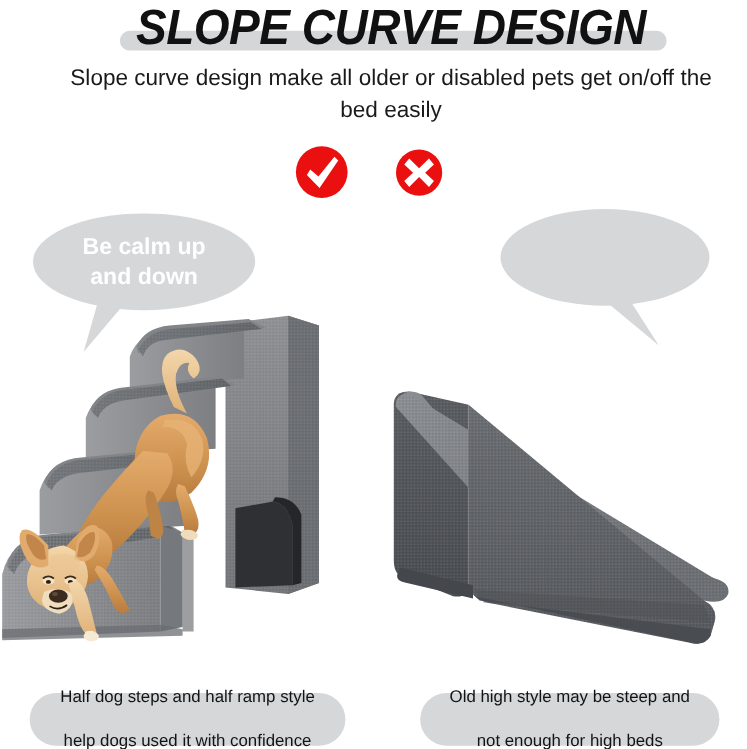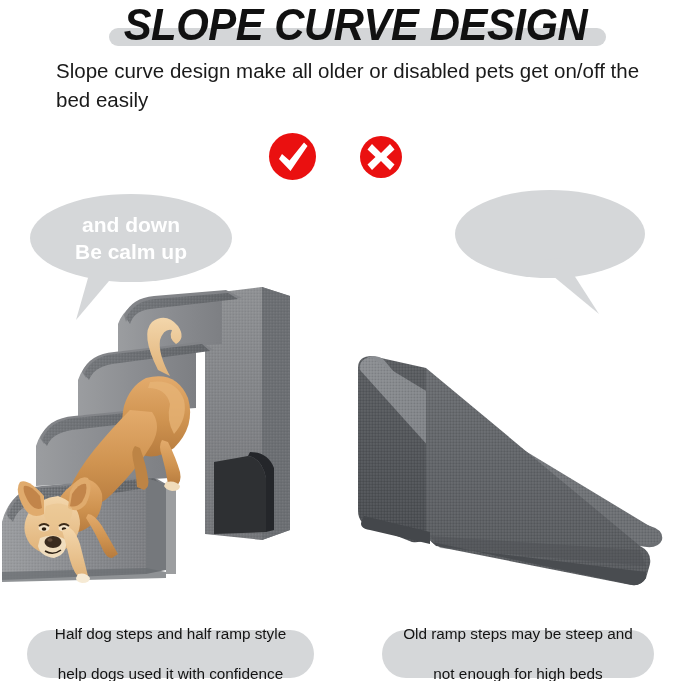--- a/index.html
+++ b/index.html
@@ -42,20 +42,21 @@
     letter-spacing: -0.5px;
     color: #111111;
     transform: scaleX(0.93);
     transform-origin: 50% 50%;
     white-space: nowrap;
   }
   #page-subtitle {
     position: absolute;
     left: 40px; top: 56px;
     width: 599px;
+    text-align: center;
     font-size: 20.5px;
     line-height: 29px;
     color: #1a1a1a;
     font-weight: normal;
   }
 
   
   .badge {
     position: absolute;
     border-radius: 50%;
@@ -155,22 +156,22 @@
 </div>
 
 <div class="bubble-wrap" id="bubble-left">
   <div class="bubble-body"></div>
   <div class="bubble-tail">
     <svg width="60" height="58" viewBox="0 0 60 58">
       <path d="M36 0 L52 4 L8 56 L20 14 Z" fill="#d5d7d9"></path>
     </svg>
   </div>
   <div class="bubble-text">
+    <span>Be calm up</span>
     <span>and down</span>
-    <span>Be calm up</span>
   </div>
 </div>
 
 <div class="bubble-wrap" id="bubble-right">
   <div class="bubble-body"></div>
   <div class="bubble-tail">
     <svg width="70" height="60" viewBox="0 0 70 60">
       <path d="M6 2 L24 0 L60 56 L14 18 Z" fill="#d5d7d9"></path>
     </svg>
   </div>
@@ -348,16 +349,16 @@
 </div>
 
 <div class="caption-pill" id="caption-left">
   <span>
     <span>Half dog steps and half ramp style</span><br>
     <span>help dogs used it with confidence</span>
   </span>
 </div>
 <div class="caption-pill" id="caption-right">
   <span>
-    <span>Old ramp steps may be steep and</span><br>
+    <span>Old high style may be steep and</span><br>
     <span>not enough for high beds</span>
   </span>
 </div>
 
 </body></html>

